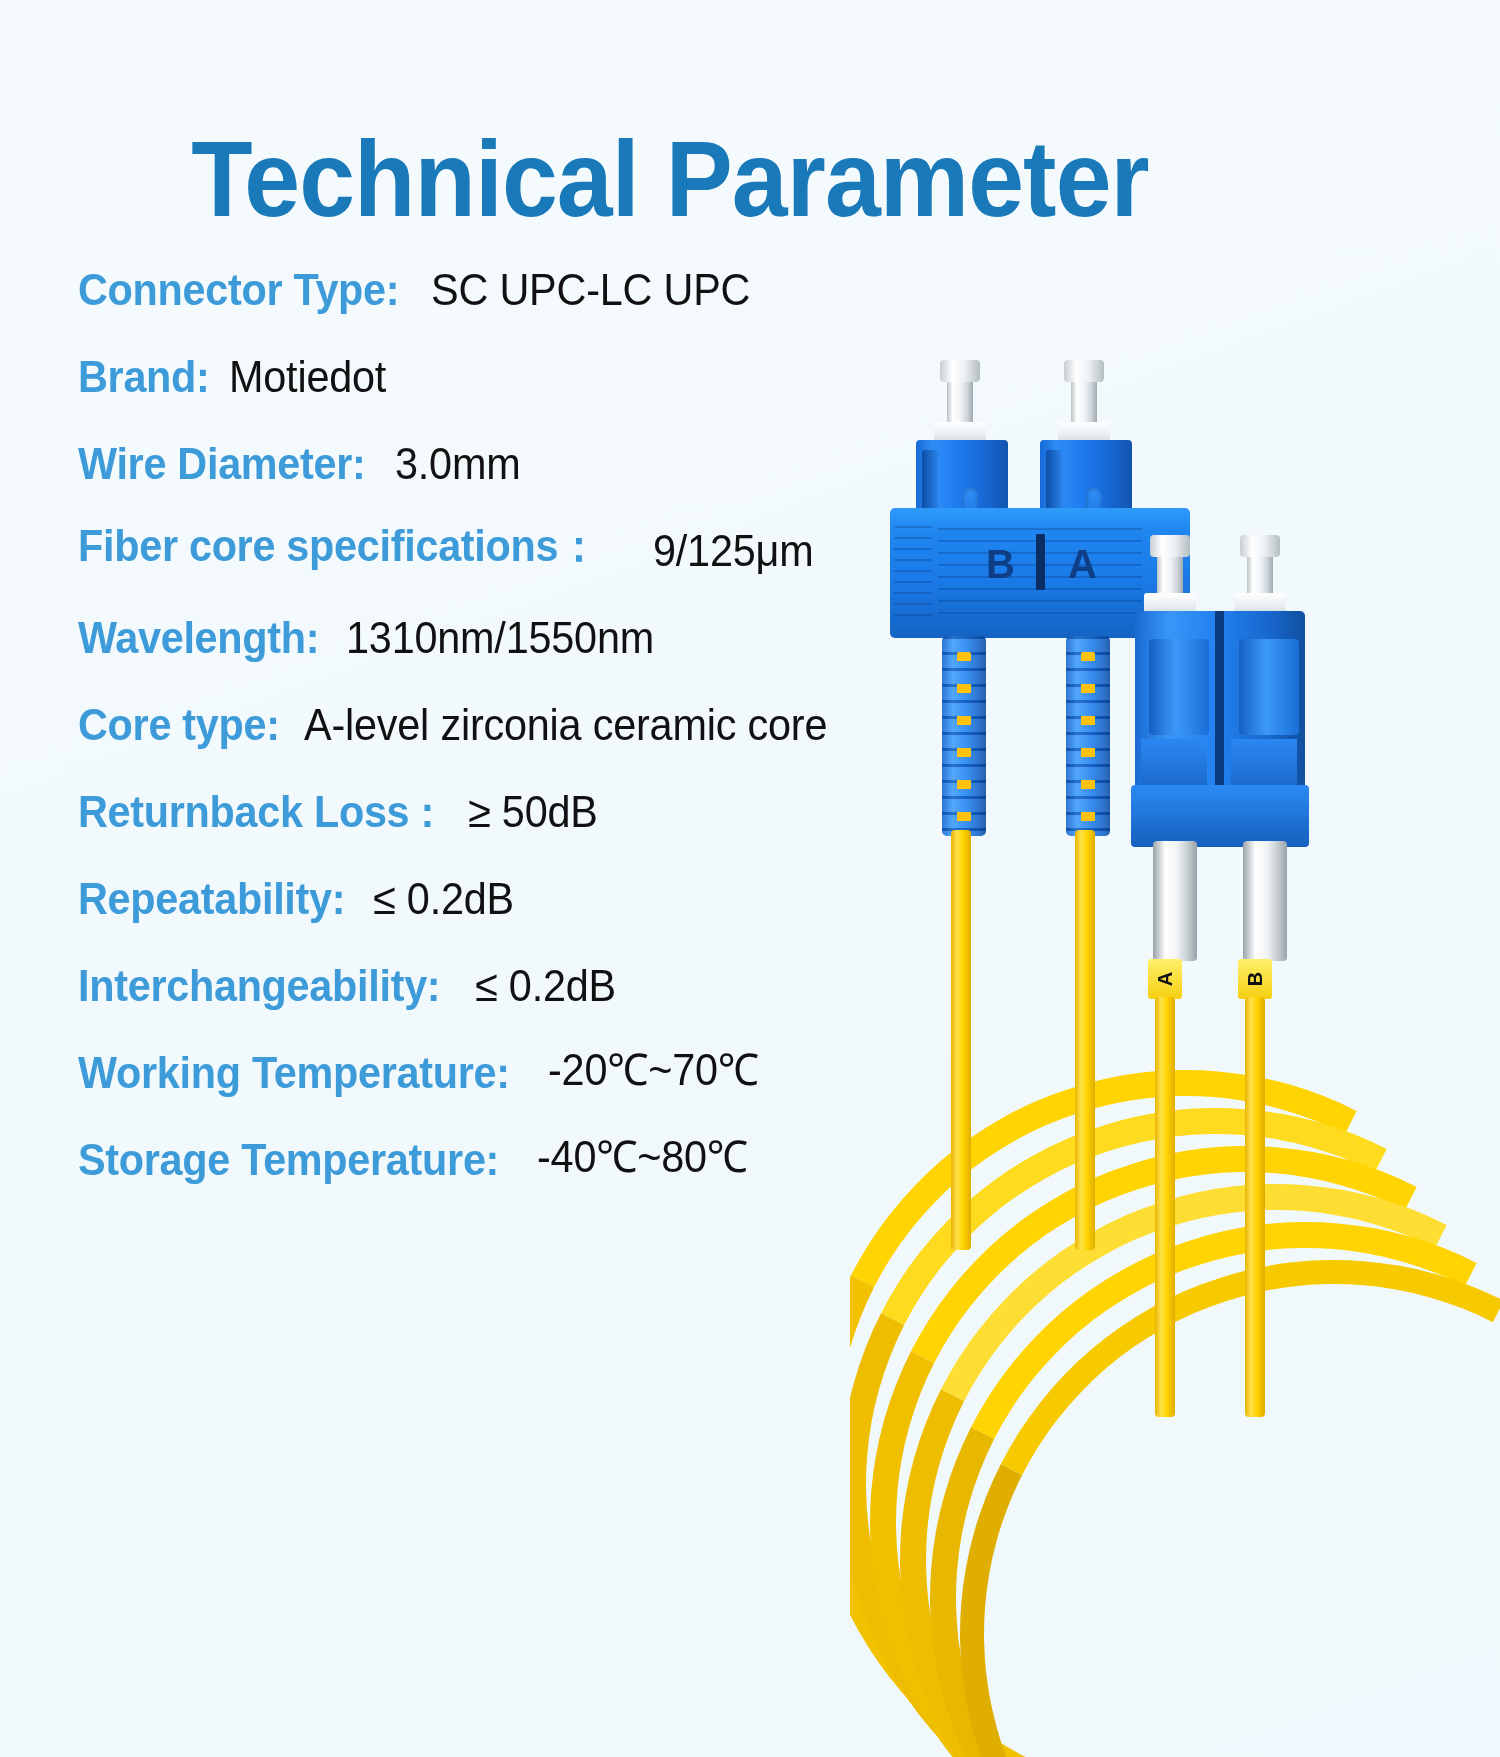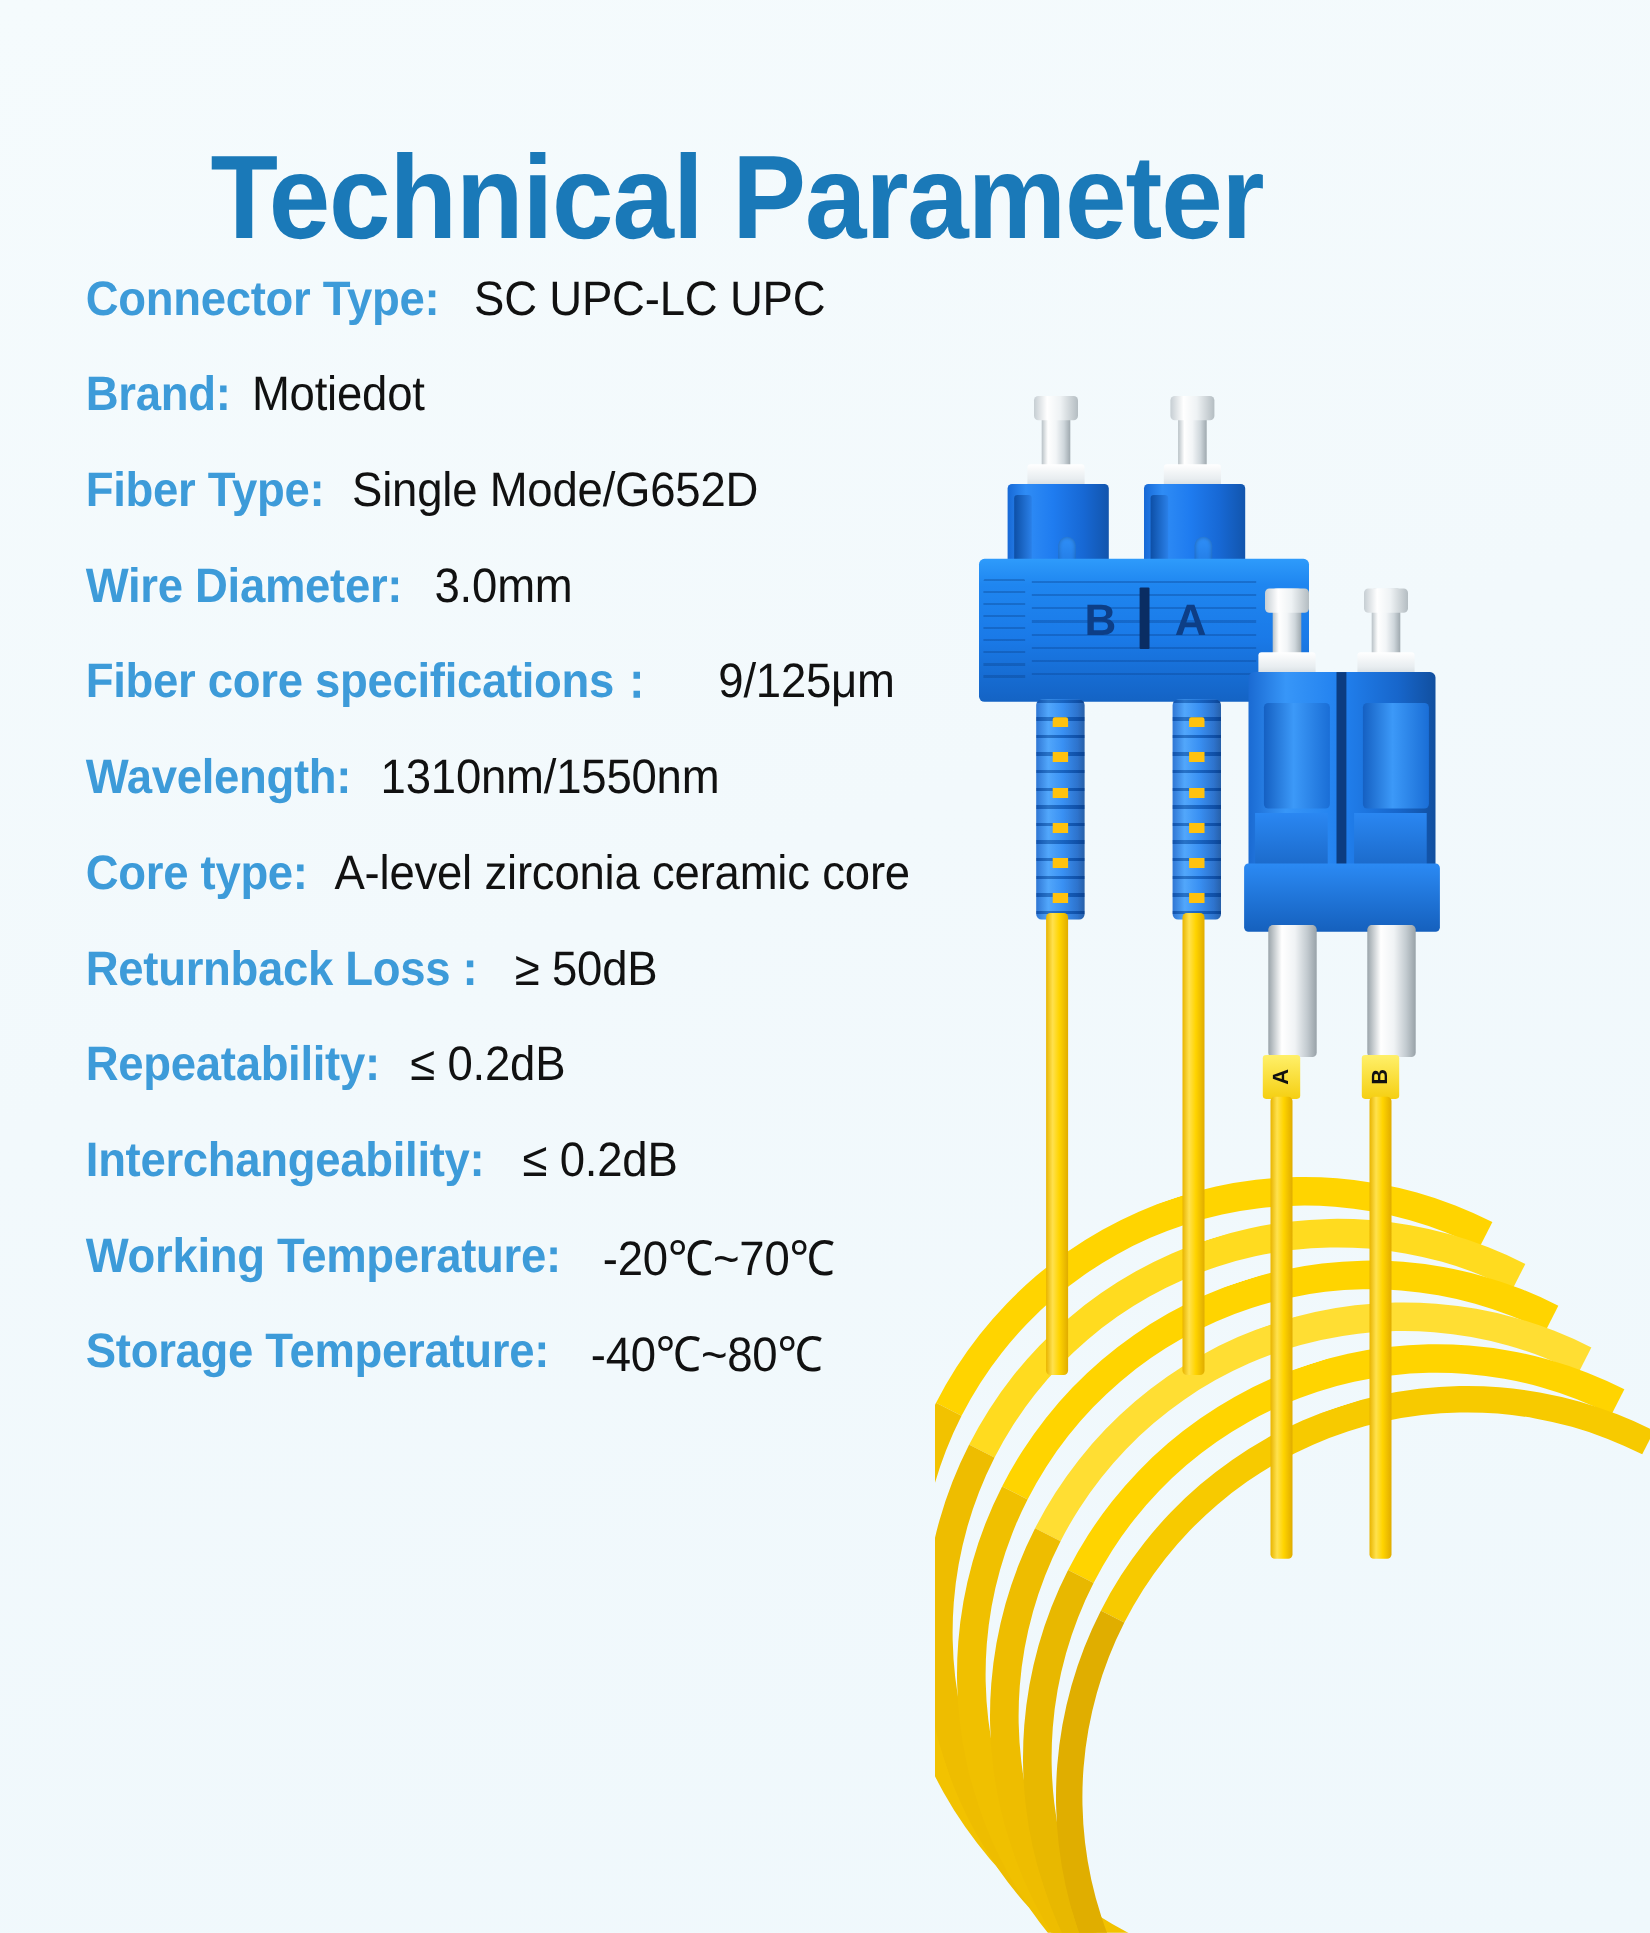--- a/index.html
+++ b/index.html
@@ -82,21 +82,21 @@
   #coil{position:absolute;left:-10px;top:700px;width:660px;height:760px;overflow:hidden;}
   #coil .band{position:absolute;border-radius:50%;border-style:solid;border-color:transparent;}
 
   
   #title{position:absolute;left:0;top:48px;width:1340px;text-align:center;
     font-family:"Liberation Sans Narrow","Liberation Sans",sans-serif;
     font-weight:700;font-size:108px;line-height:1.1;color:#1a79b8;
     letter-spacing:-1px;transform:scaleX(.93);transform-origin:center top;}
 
   #specs{position:absolute;left:78px;top:228px;width:1380px;}
-  .row{height:87px;display:flex;align-items:center;white-space:nowrap;}
+  .row{height:87px;display:flex;align-items:flex-end;white-space:nowrap;}
   .lbl{font-family:"Liberation Sans Narrow","Liberation Sans",sans-serif;
        font-weight:700;font-size:44px;color:#3d9bd9;transform:scaleX(.94);
        transform-origin:left center;letter-spacing:-.3px;}
   .val{font-family:"Liberation Sans Narrow","Liberation Sans",sans-serif;
        font-weight:400;font-size:44px;color:#111;margin-left:11px;
        transform:scaleX(.94);transform-origin:left center;letter-spacing:-.2px;}
   .val.gap{margin-left:20px;}
 </style>
 </head>
 <body>
@@ -185,24 +185,20 @@
   <div id="specs">
     <div class="row">
       <span class="lbl">Connector Type:</span>
       <span class="val">SC UPC-LC UPC</span>
     </div>
     <div class="row">
       <span class="lbl">Brand:</span>
       <span class="val">Motiedot</span>
     </div>
     <div class="row">
-      <span class="lbl">Fiber Type:</span>
-      <span class="val">Single Mode/G652D</span>
-    </div>
-    <div class="row">
       <span class="lbl">Wire Diameter:</span>
       <span class="val">3.0mm</span>
     </div>
     <div class="row">
       <span class="lbl">Fiber core specifications：</span>
       <span class="val gap">9/125μm</span>
     </div>
     <div class="row">
       <span class="lbl">Wavelength:</span>
       <span class="val">1310nm/1550nm</span>

